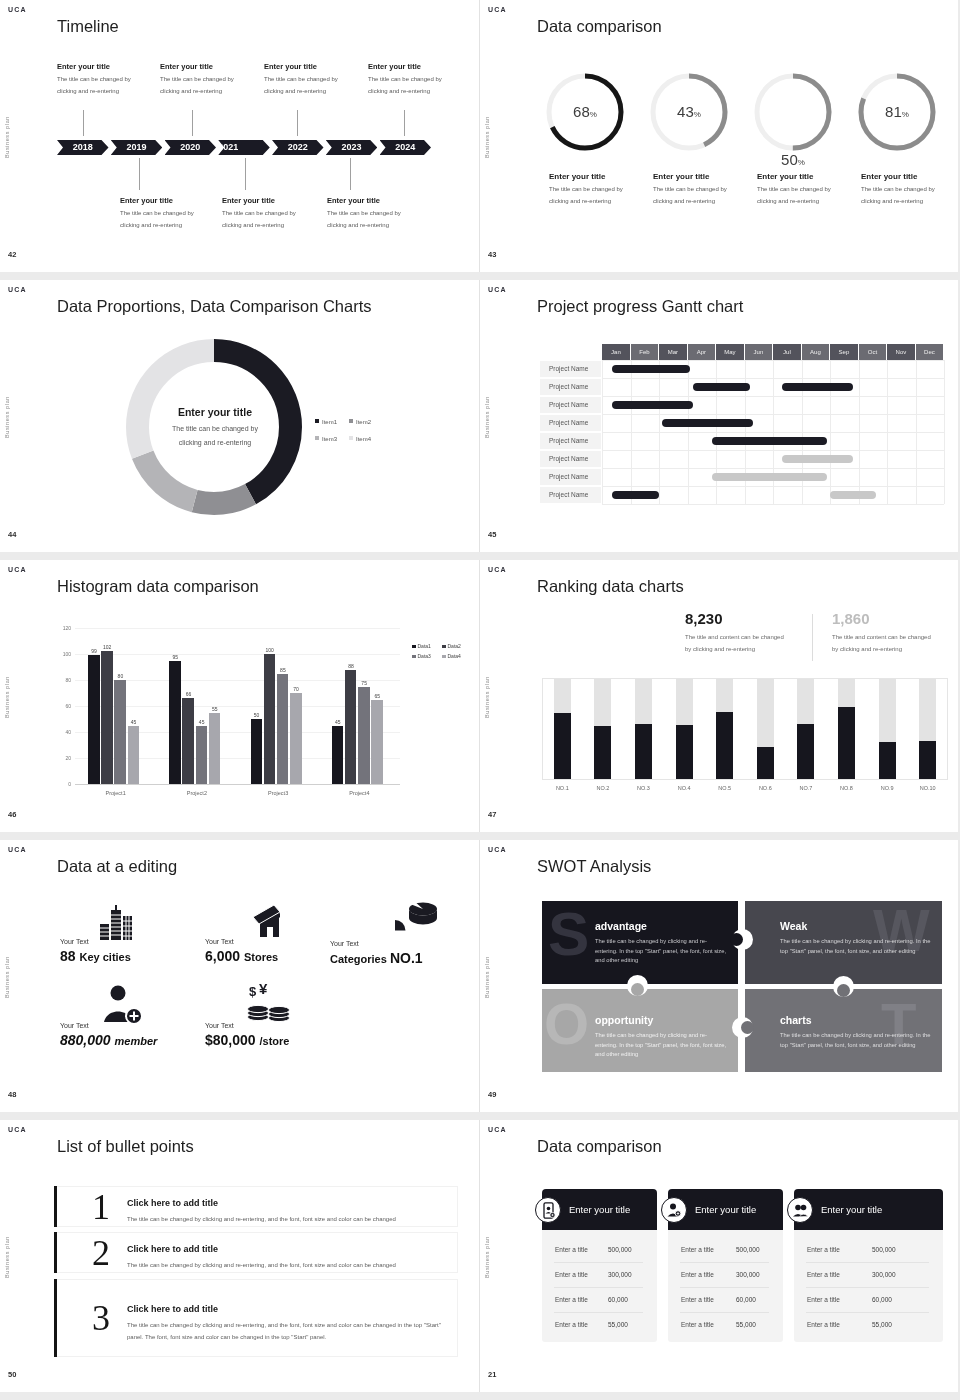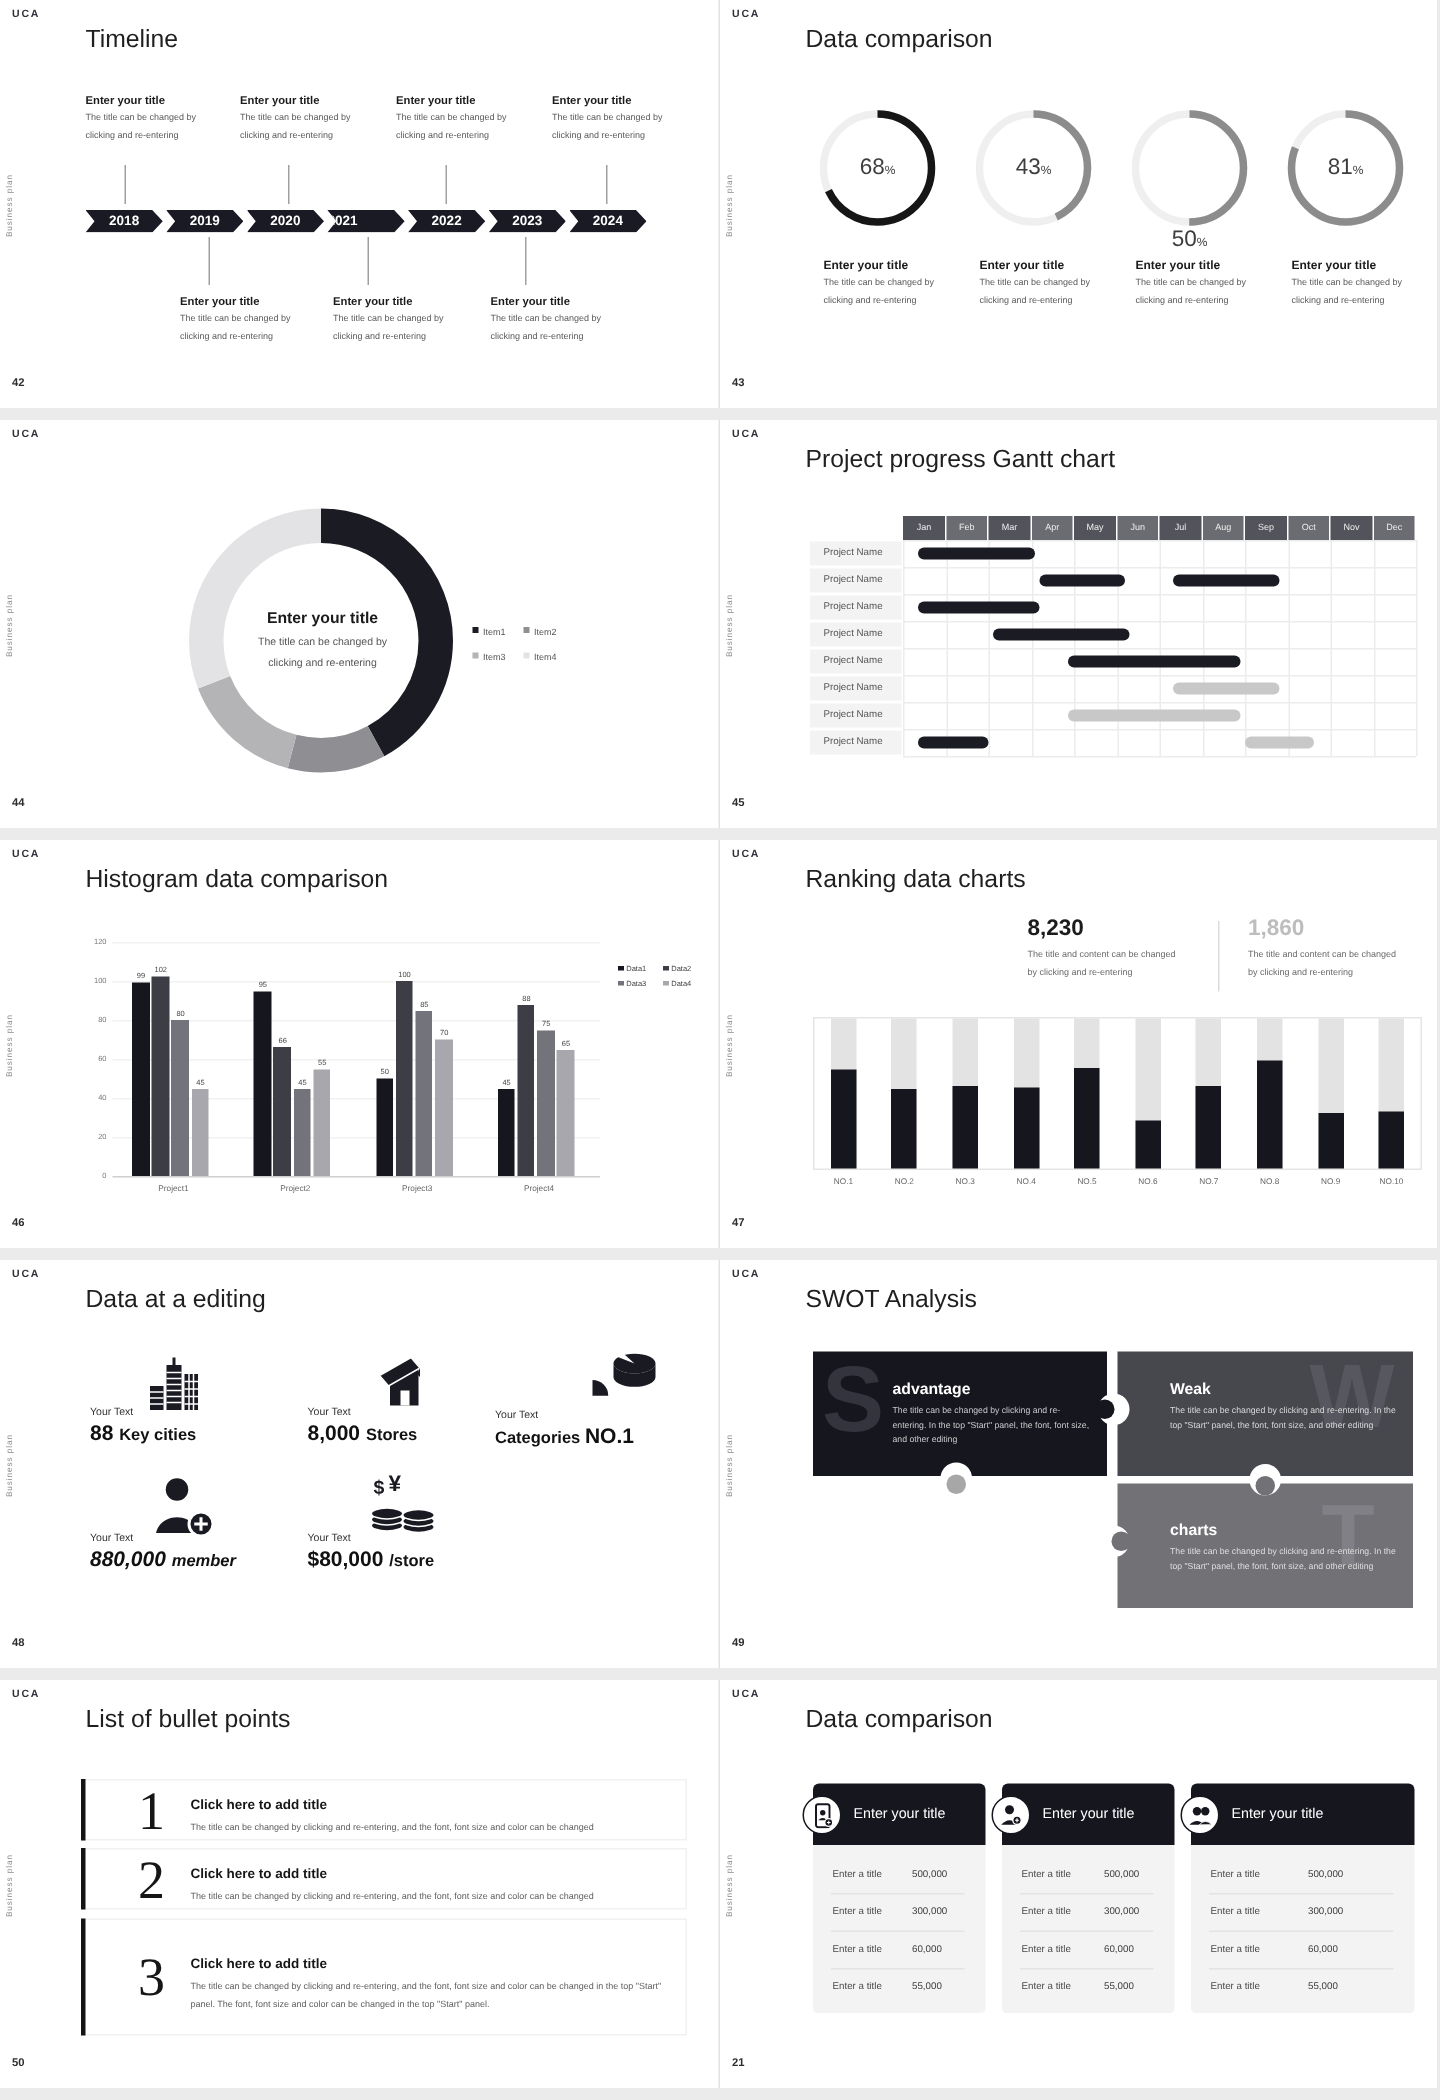--- a/index.html
+++ b/index.html
@@ -121,20 +121,21 @@
         <div style="position: static; font-size: 8px; font-weight: bold; color: rgb(27, 27, 27);">Enter your title</div>
         <div style="position: static; font-size: 6px; color: rgb(91, 91, 91); margin-top: 5px;">The title can be changed by</div>
         <div style="position: static; font-size: 6px; color: rgb(91, 91, 91); margin-top: 6px;">clicking and re-entering</div>
       </div>
     </div>
 </div>
 
 <div class="slide colL" style="left:0;top:280px">
   <div class="logo">UCA</div>
   <div class="vtext">Business plan</div>
+  <div class="stitle">Data Proportions, Data Comparison Charts</div>
   <div class="snum">44</div>
   <div class="content" id="c44">
       <svg width="180" height="180" style="position: absolute; left: 124px; top: 57px;">
         <circle cx="90" cy="90" r="76.5" fill="none" stroke="#1b1b23" stroke-width="23" stroke-dasharray="201.87874391968012 278.78493207955825" stroke-dashoffset="0" transform="rotate(-90 90 90)"></circle>
         <circle cx="90" cy="90" r="76.5" fill="none" stroke="#8f8f93" stroke-width="23" stroke-dasharray="57.6796411199086 422.9840348793298" stroke-dashoffset="-201.87874391968012" transform="rotate(-90 90 90)"></circle>
         <circle cx="90" cy="90" r="76.5" fill="none" stroke="#b4b4b7" stroke-width="23" stroke-dasharray="72.09955139988575 408.5641245993526" stroke-dashoffset="-259.5583850395887" transform="rotate(-90 90 90)"></circle>
         <circle cx="90" cy="90" r="76.5" fill="none" stroke="#e3e3e5" stroke-width="23" stroke-dasharray="149.0057395597639 331.6579364394745" stroke-dashoffset="-331.65793643947444" transform="rotate(-90 90 90)"></circle>
       </svg>
       <div style="position: absolute; left: 150px; top: 126px; width: 130px; text-align: center;">
         <div style="position: static; font-size: 10.5px; font-weight: bold; color: rgb(27, 27, 27);">Enter your title</div>
@@ -338,21 +339,21 @@
             <rect x="15" y="1" width="2" height="5"></rect>
             <rect x="23" y="12" width="9" height="24"></rect>
           </g>
           <g stroke="#ffffff" stroke-width="1" fill="none">
             <path d="M0,24h9M0,28h9M0,32h9"></path>
             <path d="M11,11h10M11,15h10M11,19h10M11,23h10M11,27h10M11,31h10"></path>
             <path d="M26,12v24M29,12v24M23,17h9M23,22h9M23,27h9M23,32h9"></path>
           </g>
         </svg></div>
       <div style="position: absolute; left: 205px; top: 98px; font-size: 7px; color: rgb(51, 51, 51);">Your Text</div>
-      <div style="position: absolute; left: 205px; top: 107px; white-space: nowrap;"><span style="font-size: 14px; font-weight: bold; color: rgb(17, 17, 17);">8,000 </span><span style="font-size: 11px; font-weight: bold; color: rgb(17, 17, 17);">Stores</span></div>
+      <div style="position: absolute; left: 205px; top: 107px; white-space: nowrap;"><span style="font-size: 14px; font-weight: bold; color: rgb(17, 17, 17);">6,000 </span><span style="font-size: 11px; font-weight: bold; color: rgb(17, 17, 17);">Stores</span></div>
       <div style="position: absolute; left: 252px; top: 64px;"><svg width="36" height="36" viewBox="0 0 36 36">
           <polygon points="8,17 27,6 27,33 8,33" fill="#1a1a22"></polygon>
           <polygon points="1,13 22,1 28,8 7,20" fill="#1a1a22" stroke="#ffffff" stroke-width="1"></polygon>
           <rect x="15" y="23" width="6" height="10" fill="#ffffff"></rect>
           <polygon points="28,8 28,14 26,12" fill="#1a1a22"></polygon>
         </svg></div>
       <div style="position: absolute; left: 330px; top: 100px; font-size: 7px; color: rgb(51, 51, 51);">Your Text</div>
       <div style="position: absolute; left: 330px; top: 109px; white-space: nowrap;"><span style="font-size: 11px; font-weight: bold; color: rgb(17, 17, 17);">Categories </span><span style="font-size: 14px; font-weight: bold; color: rgb(17, 17, 17);">NO.1</span></div>
       <div style="position: absolute; left: 392px; top: 60px;"><svg width="46" height="36" viewBox="0 0 46 36">
           <ellipse cx="31" cy="9" rx="14" ry="6.5" fill="#1a1a22"></ellipse>
@@ -394,20 +395,25 @@
       <div style="position: absolute; left: 62px; top: 61px; width: 196px; height: 83px; background: rgb(22, 22, 30); overflow: hidden;">
         <div style="position: absolute; left: 6px; top: -2px; font-size: 62px; font-weight: bold; color: rgb(52, 52, 63); line-height: 70px;">S</div>
         <div style="position: absolute; left: 53px; top: 19px; font-size: 10.5px; font-weight: bold; color: rgb(255, 255, 255);">advantage</div>
         <div style="position: absolute; left: 53px; top: 36px; width: 133px; font-size: 5.8px; line-height: 9.5px; color: rgb(201, 201, 205);">The title can be changed by clicking and re-entering. In the top "Start" panel, the font, font size, and other editing</div>
       </div>
       <div style="position: absolute; left: 265px; top: 61px; width: 197px; height: 83px; background: rgb(71, 71, 78); overflow: hidden;">
         <div style="position: absolute; left: 128px; top: -4px; font-size: 60px; font-weight: bold; color: rgb(87, 87, 95); line-height: 68px;">W</div>
         <div style="position: absolute; left: 35px; top: 19px; font-size: 10.5px; font-weight: bold; color: rgb(255, 255, 255);">Weak</div>
         <div style="position: absolute; left: 35px; top: 36px; width: 152px; font-size: 5.8px; line-height: 9.5px; color: rgb(216, 216, 218);">The title can be changed by clicking and re-entering. In the top "Start" panel, the font, font size, and other editing</div>
       </div>
+      <div style="position: absolute; left: 62px; top: 149px; width: 196px; height: 83px; background: rgb(167, 167, 167); overflow: hidden;">
+        <div style="position: absolute; left: 2px; top: 2px; font-size: 58px; font-weight: bold; color: rgb(183, 183, 183); line-height: 66px;">O</div>
+        <div style="position: absolute; left: 53px; top: 25px; font-size: 10.5px; font-weight: bold; color: rgb(255, 255, 255);">opportunity</div>
+        <div style="position: absolute; left: 53px; top: 42px; width: 133px; font-size: 5.8px; line-height: 9.5px; color: rgb(240, 240, 240);">The title can be changed by clicking and re-entering. In the top "Start" panel, the font, font size, and other editing</div>
+      </div>
       <div style="position: absolute; left: 265px; top: 149px; width: 197px; height: 83px; background: rgb(113, 113, 118); overflow: hidden;">
         <div style="position: absolute; left: 136px; top: 2px; font-size: 58px; font-weight: bold; color: rgb(128, 128, 134); line-height: 66px;">T</div>
         <div style="position: absolute; left: 35px; top: 25px; font-size: 10.5px; font-weight: bold; color: rgb(255, 255, 255);">charts</div>
         <div style="position: absolute; left: 35px; top: 42px; width: 152px; font-size: 5.8px; line-height: 9.5px; color: rgb(223, 223, 225);">The title can be changed by clicking and re-entering. In the top "Start" panel, the font, font size, and other editing</div>
       </div>
       <div style="position: absolute; left: 251.5px; top: 88.5px; width: 21px; height: 21px; border-radius: 50%; background: rgb(255, 255, 255);"></div>
       <div style="position: absolute; left: 146.5px; top: 134.5px; width: 21px; height: 21px; border-radius: 50%; background: rgb(255, 255, 255);"></div>
       <div style="position: absolute; left: 251.5px; top: 176.5px; width: 21px; height: 21px; border-radius: 50%; background: rgb(255, 255, 255);"></div>
       <div style="position: absolute; left: 352.5px; top: 135.5px; width: 21px; height: 21px; border-radius: 50%; background: rgb(255, 255, 255);"></div>
       <div style="position: absolute; left: 250px; top: 92.5px; width: 13px; height: 13px; border-radius: 50%; background: rgb(22, 22, 30);"></div>

